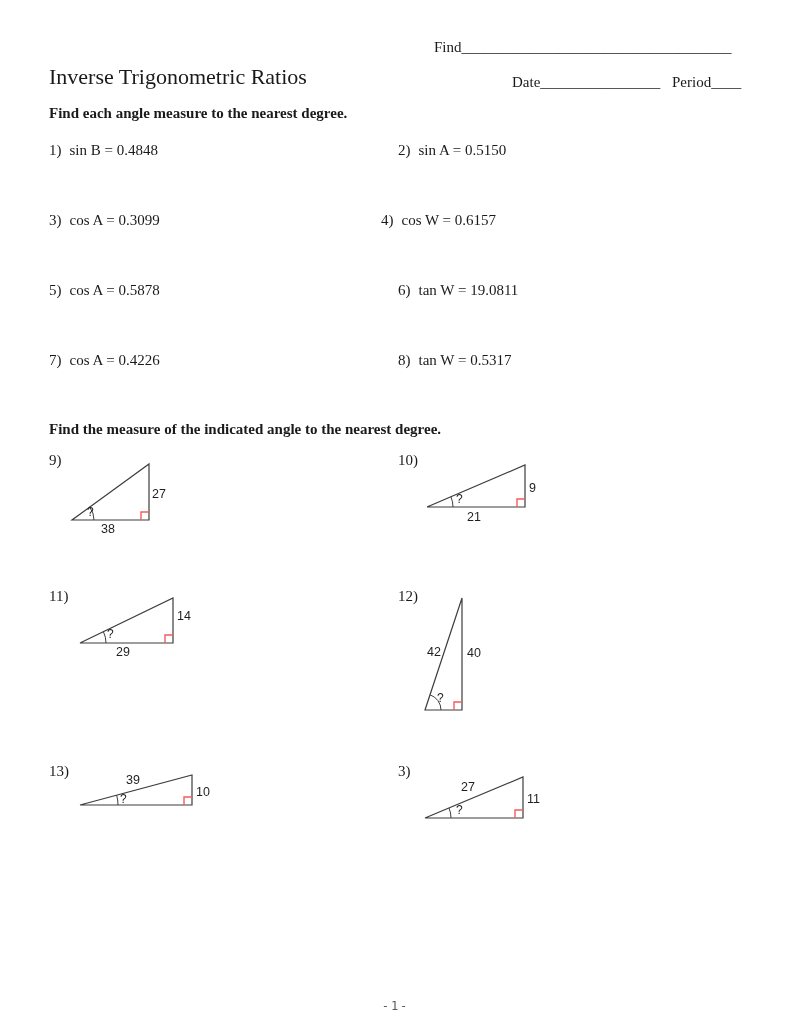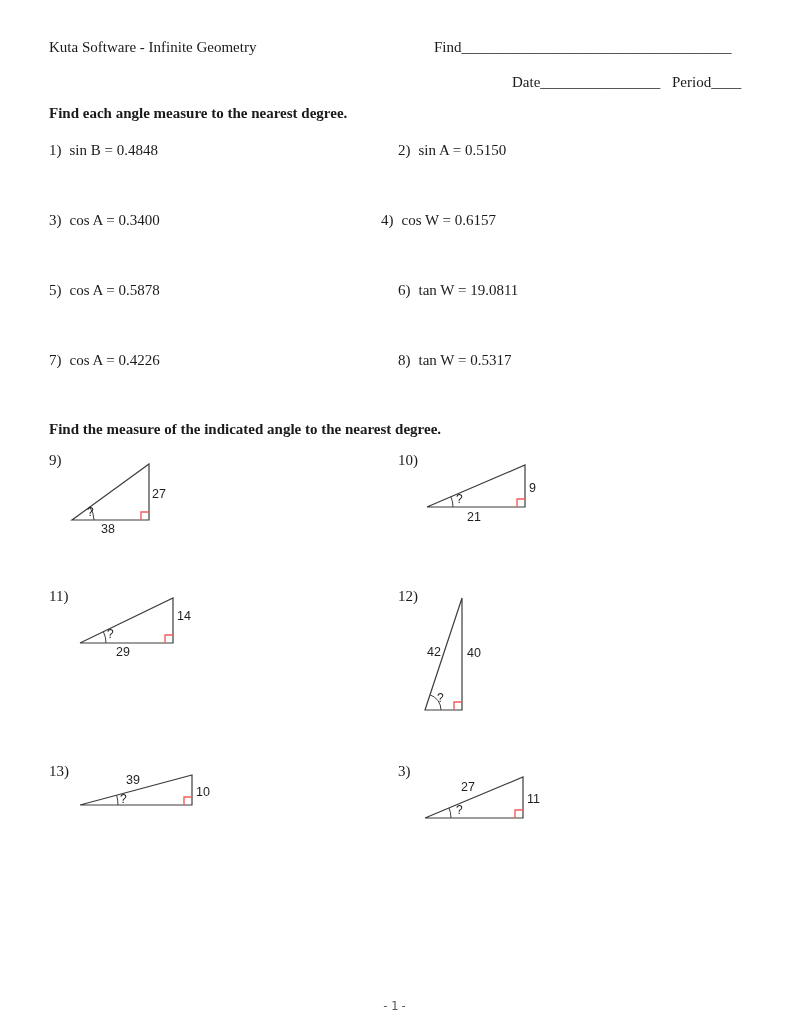--- a/index.html
+++ b/index.html
@@ -22,39 +22,39 @@
   .ra-mark{fill:none;stroke-width:1.4;}
   .tri-label{font-family:"Liberation Sans", sans-serif;font-size:12.5px;fill:#1f1f1f;}
   .tri-q{font-family:"Liberation Sans", sans-serif;font-size:12px;fill:#1f1f1f;}
   .footer{font-family:"DejaVu Sans Mono", monospace;font-size:12px;color:#5a5a5a;letter-spacing:2px;}
 </style>
 </head>
 <body>
 
 <div class="page">
 
-  <span class="abs brand" style="left:49px;top:39px">Kuta Software - Infinite Geometry</span>
 
   <span class="abs hdr-field" style="left:434px;top:39px"><span>Find</span><span>____________________________________</span></span>
 
+  <h1 class="abs title" style="left:49px;top:64px">Inverse Trigonometric Ratios</h1>
 
   <span class="abs hdr-field" style="left:512px;top:74px"><span>Date</span><span>________________</span></span>
 
   <span class="abs hdr-field" style="left:672px;top:74px"><span>Period</span><span>____</span></span>
 
   <div class="abs heading" style="left:49px;top:105px">Find each angle measure to the nearest degree.</div>
 
   <div class="abs problem" style="left:49px;top:142px">
     <span class="pnum">1)</span><span>sin B = 0.4848</span>
   </div>
   <div class="abs problem" style="left:398px;top:142px">
     <span class="pnum">2)</span><span>sin A = 0.5150</span>
   </div>
   <div class="abs problem" style="left:49px;top:212px">
-    <span class="pnum">3)</span><span>cos A = 0.3400</span>
+    <span class="pnum">3)</span><span>cos A = 0.3099</span>
   </div>
   <div class="abs problem" style="left:381px;top:212px">
     <span class="pnum">4)</span><span>cos W = 0.6157</span>
   </div>
   <div class="abs problem" style="left:49px;top:282px">
     <span class="pnum">5)</span><span>cos A = 0.5878</span>
   </div>
   <div class="abs problem" style="left:398px;top:282px">
     <span class="pnum">6)</span><span>tan W = 19.0811</span>
   </div>

